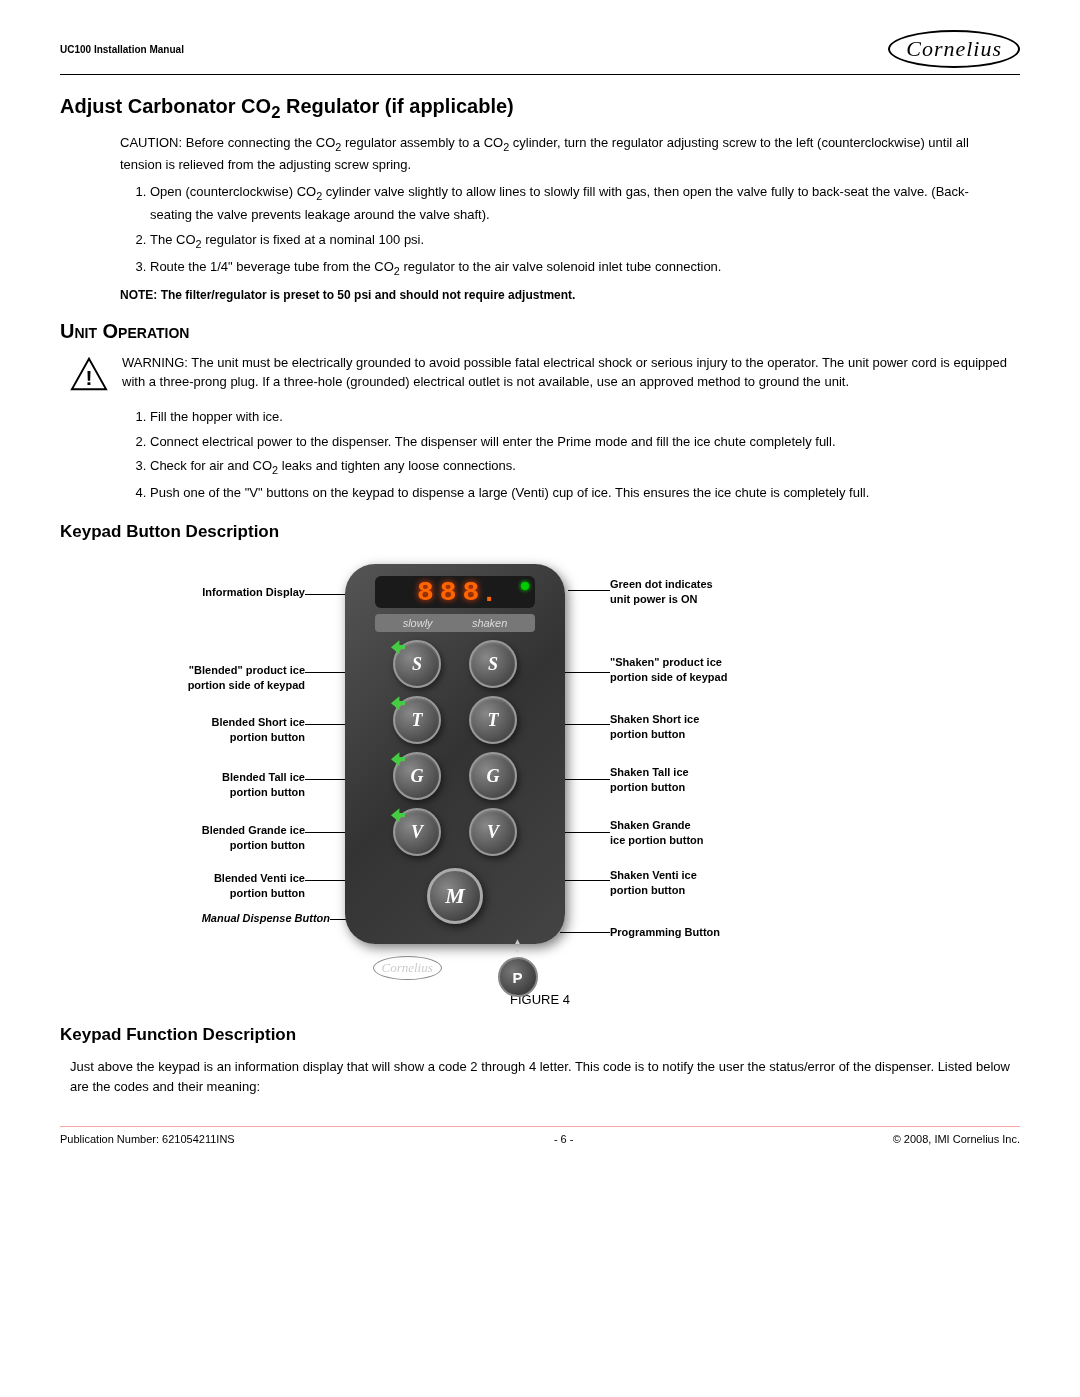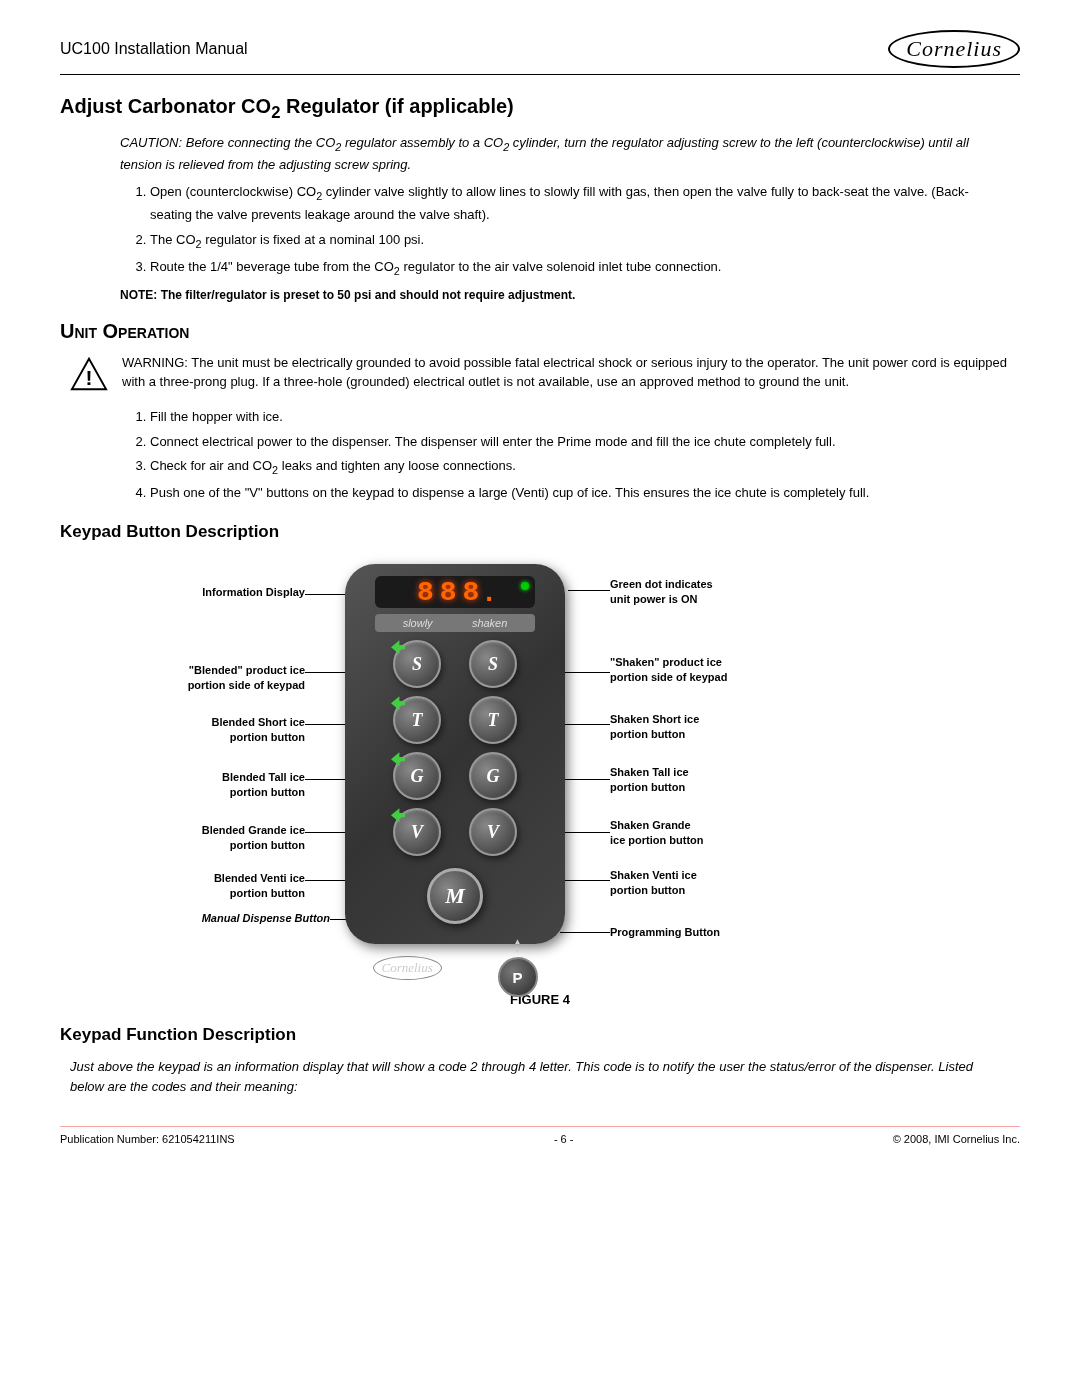--- a/index.html
+++ b/index.html
@@ -23,21 +23,22 @@
     
     .page-header {
       display: flex;
       justify-content: space-between;
       align-items: center;
       border-bottom: 1.5px solid #000;
       padding-bottom: 6px;
       margin-bottom: 20px;
     }
     .header-title {
-      font-size: 16px;
+      font-size: 10px;
+      font-weight: bold;
     }
     .header-logo {
       font-family: 'Times New Roman', serif;
       font-style: italic;
       font-size: 22px;
       border: 2px solid #000;
       border-radius: 50%;
       padding: 4px 16px;
       letter-spacing: 1px;
     }
@@ -59,21 +60,20 @@
       font-variant: small-caps;
     }
 
     
     .body-text {
       font-size: 13px;
       line-height: 1.5;
       margin-bottom: 8px;
       margin-left: 60px;
       margin-right: 10px;
-      font-style: italic;
     }
     .note-text {
       font-size: 12px;
       font-weight: bold;
       margin-left: 60px;
       margin-bottom: 10px;
     }
 
     
     ol {
@@ -311,21 +311,21 @@
     .arrow-tri {
       font-size: 8px;
       color: #ccc;
       line-height: 1;
     }
 
     
     .figure-caption {
       text-align: center;
       font-size: 13px;
-      font-weight: bold;
+      font-weight: normal;
       margin-bottom: 14px;
     }
 
     
     .page-footer {
       border-top: 1px solid #fca5a5;
       display: flex;
       justify-content: space-between;
       font-size: 11px;
       padding-top: 6px;

